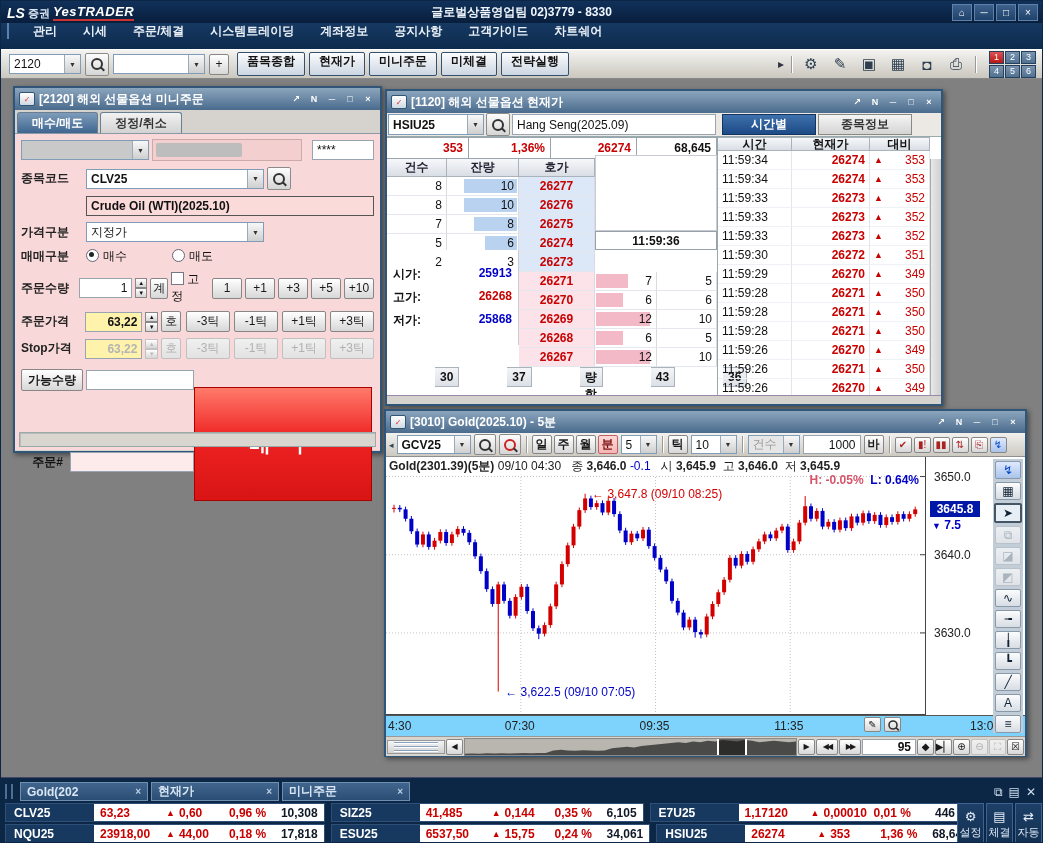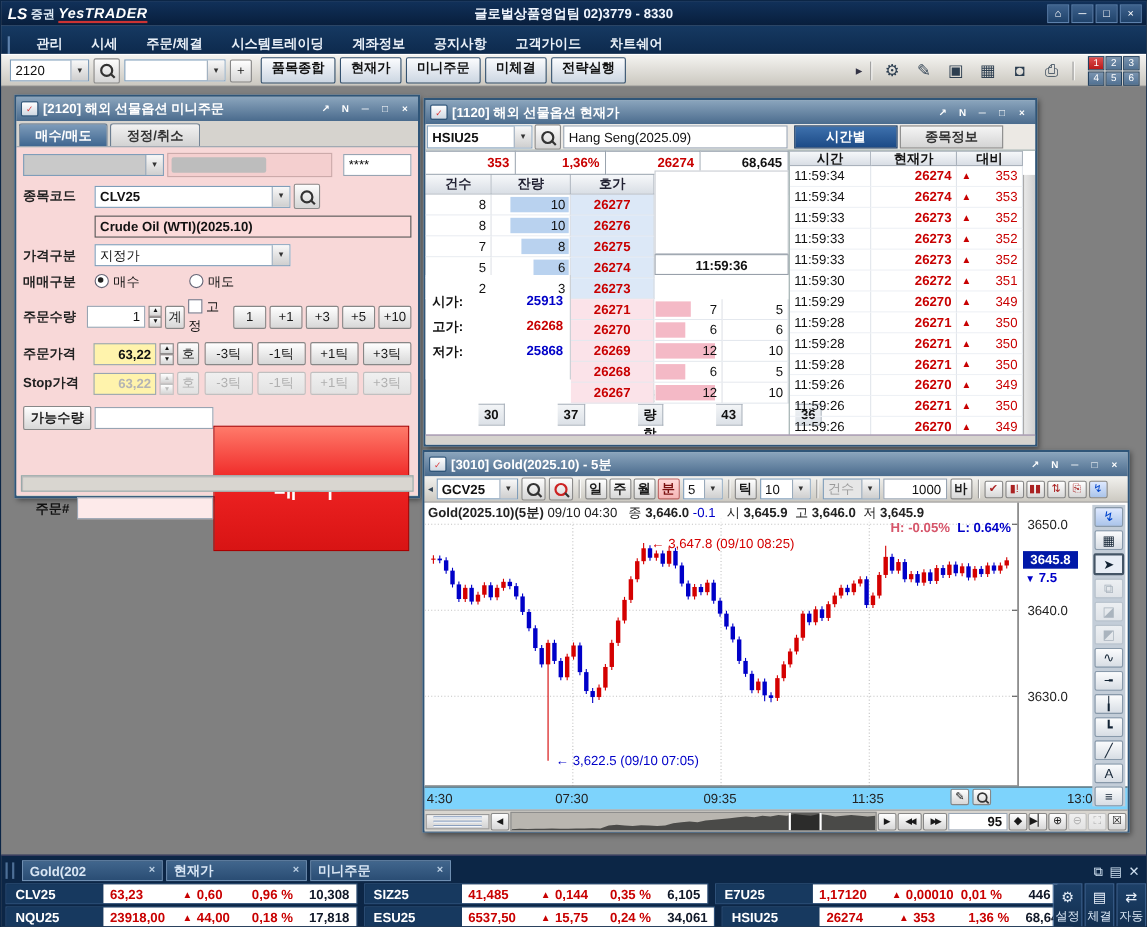--- a/index.html
+++ b/index.html
@@ -2,31 +2,31 @@
 <html><head>
 <meta charset="utf-8">
 <style>
   html,body{margin:0;padding:0;background:#555;}
   .screen{position:relative;width:1043px;height:843px;background:#808080;overflow:hidden;
     font-family:"Liberation Sans","DejaVu Sans",sans-serif;font-size:12px;color:#111;
     border:1px solid #0c2646;box-sizing:border-box;}
   
   .appbar{position:absolute;left:0;top:0;width:100%;height:22px;background:linear-gradient(#133providedb,#0a2140);
     background:linear-gradient(#11315a,#081e3c);display:flex;align-items:center;color:#fff;}
-  .logo{display:flex;align-items:center;gap:3px;padding-left:6px;white-space:nowrap;}
+  .logo{display:flex;align-items:flex-end;gap:3px;padding-left:6px;white-space:nowrap;}
   .logo .ls{font-weight:bold;font-size:14px;font-style:italic;color:#fff;}
   .logo .sec{font-size:11px;font-weight:bold;color:#dce8f4;}
   .logo .yes{font-style:italic;font-weight:bold;font-size:13px;color:#fff;letter-spacing:.5px;border-bottom:2px solid #c33;}
   .app-title{position:absolute;left:0;right:0;text-align:center;font-weight:bold;color:#f0f6ff;font-size:12px;}
   .appbar .ctrls{margin-left:auto;display:flex;gap:2px;padding-right:4px;position:relative;}
   .wbtn{width:18px;height:15px;display:flex;align-items:center;justify-content:center;font-size:10px;
     color:#fff;background:linear-gradient(#3d618c,#20436b);border:1px solid #5d81ac;cursor:default;}
   
   .menubar{position:absolute;left:0;top:22px;width:100%;height:26px;background:linear-gradient(#153ciare,#0d2c50);
-    background:linear-gradient(#163962,#0d2a4d);display:flex;align-items:flex-end;color:#e9f0f8;}
+    background:linear-gradient(#163962,#0d2a4d);display:flex;align-items:flex-start;color:#e9f0f8;}
   .menugrip{width:3px;height:16px;border-left:2px solid #5d81ac;margin:0 8px 0 6px;}
   .menu-item{padding:0 13px;font-weight:bold;font-size:12px;}
   
   .toolbar{position:absolute;left:0;top:48px;width:100%;height:30px;background:linear-gradient(#f4f3f0,#cac7bf);
     border-top:1px solid #fff;border-bottom:1px solid #888;display:flex;align-items:center;gap:4px;padding-left:8px;box-sizing:border-box;}
   .fld{background:#fff;border:1px solid #7f9db9;height:20px;display:flex;align-items:center;box-sizing:border-box;}
   .fld .val{padding:0 4px;flex:1;}
   .drop{width:15px;height:100%;background:linear-gradient(#f8f8f8,#cfcfcf);border-left:1px solid #9ab;
     display:flex;align-items:center;justify-content:center;font-size:7px;color:#333;}
   .magbtn{width:22px;height:21px;background:linear-gradient(#fdfdfd,#d5d5d5);border:1px solid #8b8b8b;border-radius:2px;
@@ -752,21 +752,21 @@
           <div class="btn3d cicon" style="color: rgb(170, 34, 34);">▮▮</div>
           <div class="btn3d cicon" style="color: rgb(170, 34, 34);">⇅</div>
           <div class="btn3d cicon" style="color: rgb(170, 34, 34);">⎘</div>
           <div class="btn3d cicon " style="color: rgb(0, 68, 204); background: linear-gradient(rgb(223, 233, 255), rgb(170, 196, 234));">↯</div>
         </div>
     </div>
 
     <div class="cmain">
       <div class="plot" id="plotHost">
         <div class="infoline">
-          <b>Gold(2025.10)(5분)</b>&nbsp;<span>09/10 04:30</span>&nbsp;&nbsp;
+          <b>Gold(2301.39)(5분)</b>&nbsp;<span>09/10 04:30</span>&nbsp;&nbsp;
           <span>종</span>&nbsp;<b>3,646.0</b>&nbsp;<span class="dn">-0.1</span>&nbsp;&nbsp;
           <span>시</span>&nbsp;<b>3,645.9</b>&nbsp;
           <span>고</span>&nbsp;<b>3,646.0</b>&nbsp;
           <span>저</span>&nbsp;<b>3,645.9</b>
         </div>
         <div class="hlline">
           <span style="color:#d6556a;">H: -0.05%</span>&nbsp;&nbsp;<span class="dn">L: 0.64%</span>
         </div>
       <svg width="539" height="258" style="position:absolute;left:0;top:0;">
             <line x1="0" y1="19.545454545454547" x2="539" y2="19.545454545454547" stroke="#c4c4c4" stroke-dasharray="1,2"></line>

